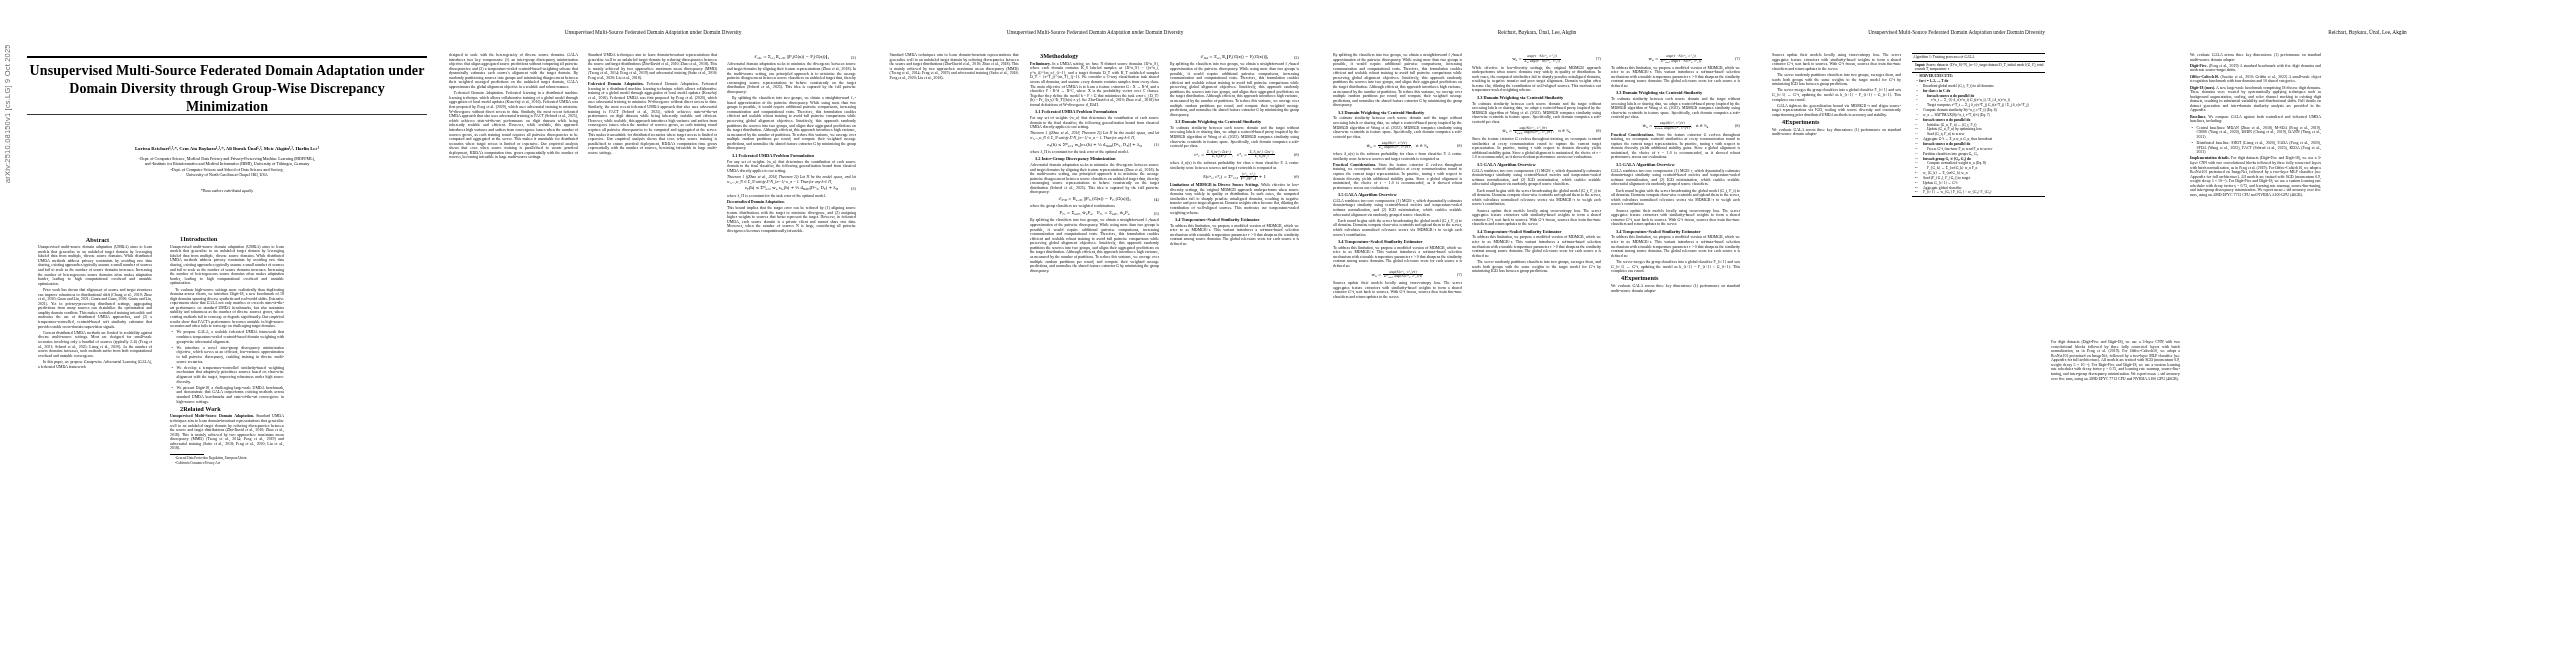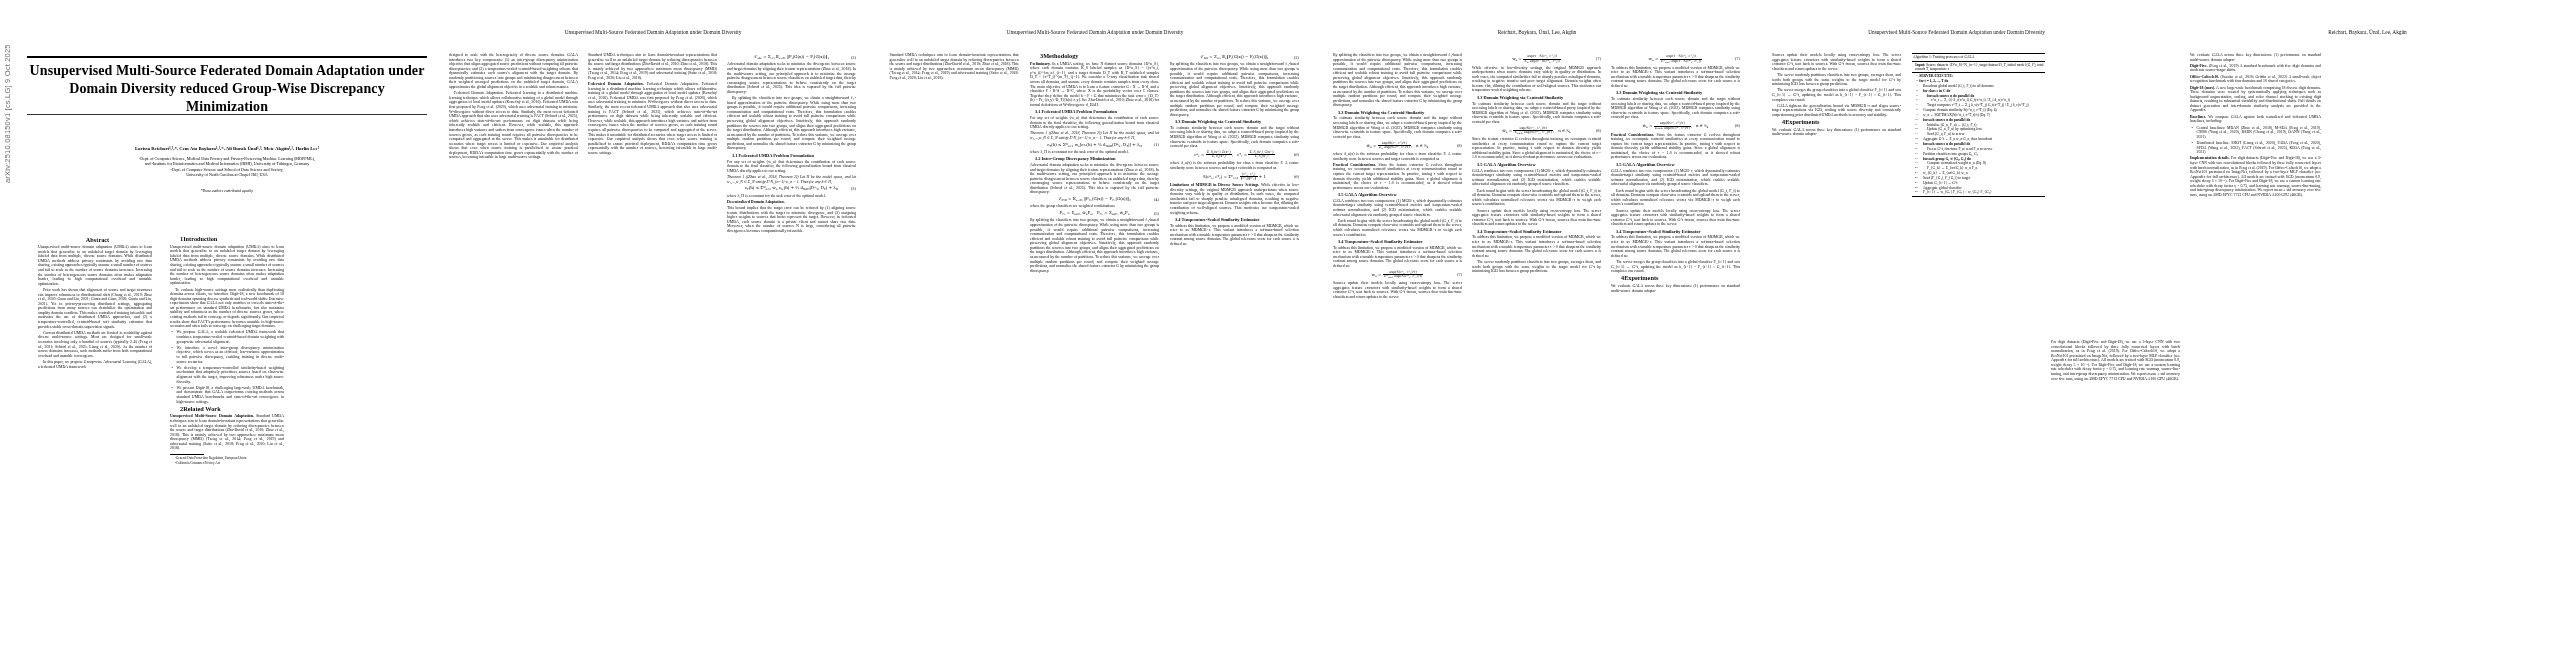--- a/index.html
+++ b/index.html
@@ -79,21 +79,21 @@
 <body>
 
 <div class="sheet">
 
   <div class="arxiv-stamp">arXiv:2510.08150v1  [cs.LG]  9 Oct 2025</div>
 
   <div class="page" style="left:27px;width:400px;">
     <div class="rule-top" style="top:56px;"></div>
     <div class="title" style="top:62px;">
       <div>Unsupervised Multi-Source Federated Domain Adaptation under</div>
-      <div>Domain Diversity reduced Group-Wise Discrepancy Minimization</div>
+      <div>Domain Diversity through Group-Wise Discrepancy Minimization</div>
     </div>
     <div class="rule-bot" style="top:114px;"></div>
 
     <div class="authors" style="top:146px;">Larissa Reichart¹,²,*, Cem Ata Baykara¹,²,*, Ali Burak Ünal¹,², Mete Akgün¹,², Harlin Lee²</div>
     <div class="affil" style="top:156px;">
       <div>¹Dept. of Computer Science, Medical Data Privacy and Privacy-Preserving Machine Learning (MDPPML),</div>
       <div>and ²Institute for Bioinformatics and Medical Informatics (IBMI), University of Tübingen, Germany</div>
       <div>²Dept. of Computer Science and School of Data Science and Society,</div>
       <div>University of North Carolina at Chapel Hill, USA</div>
     </div>

